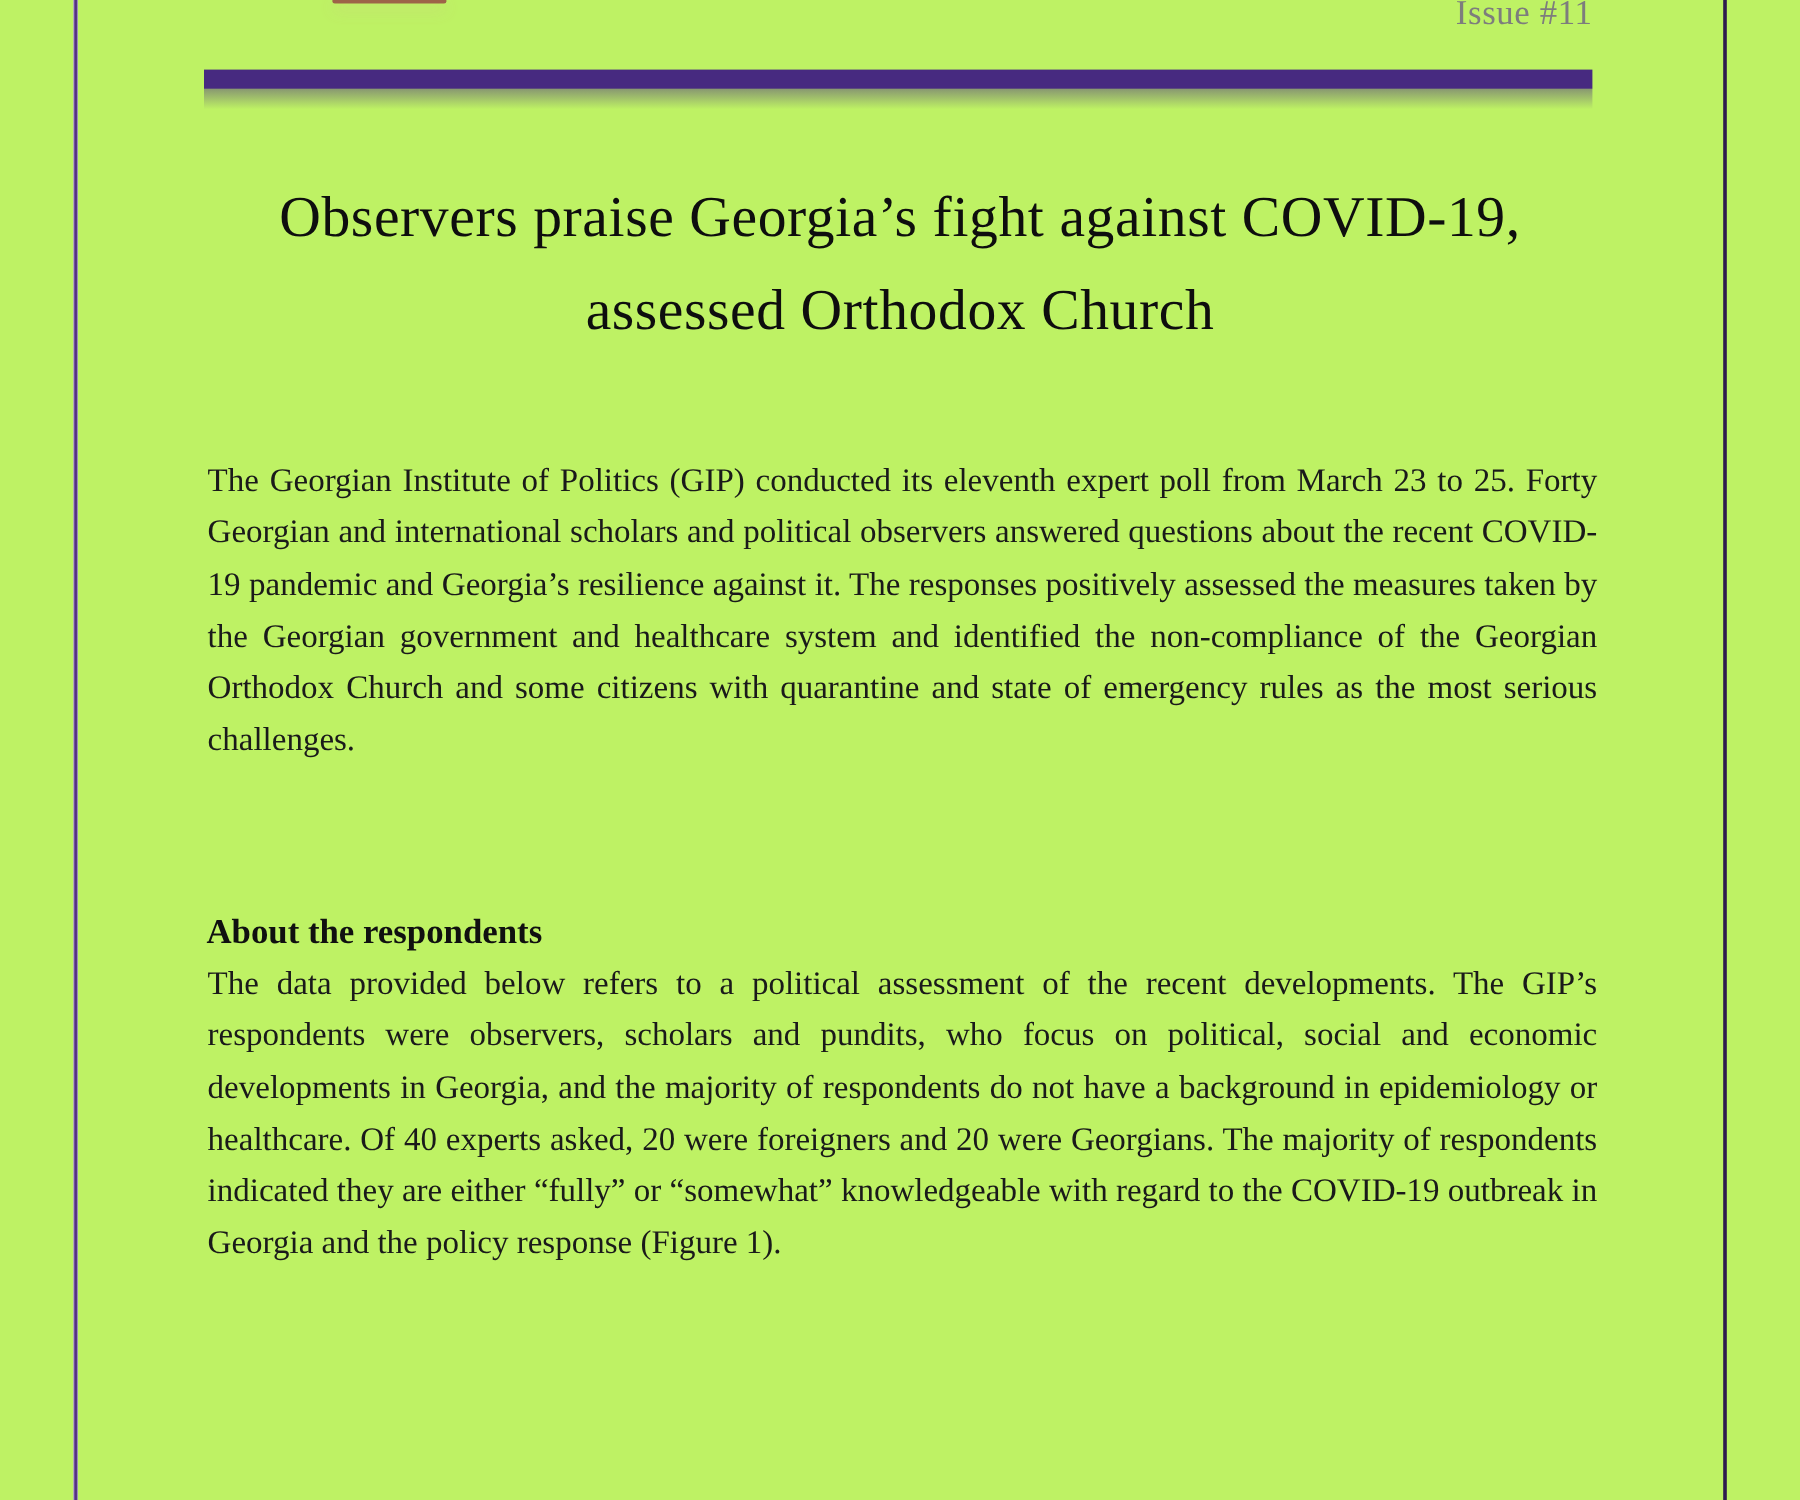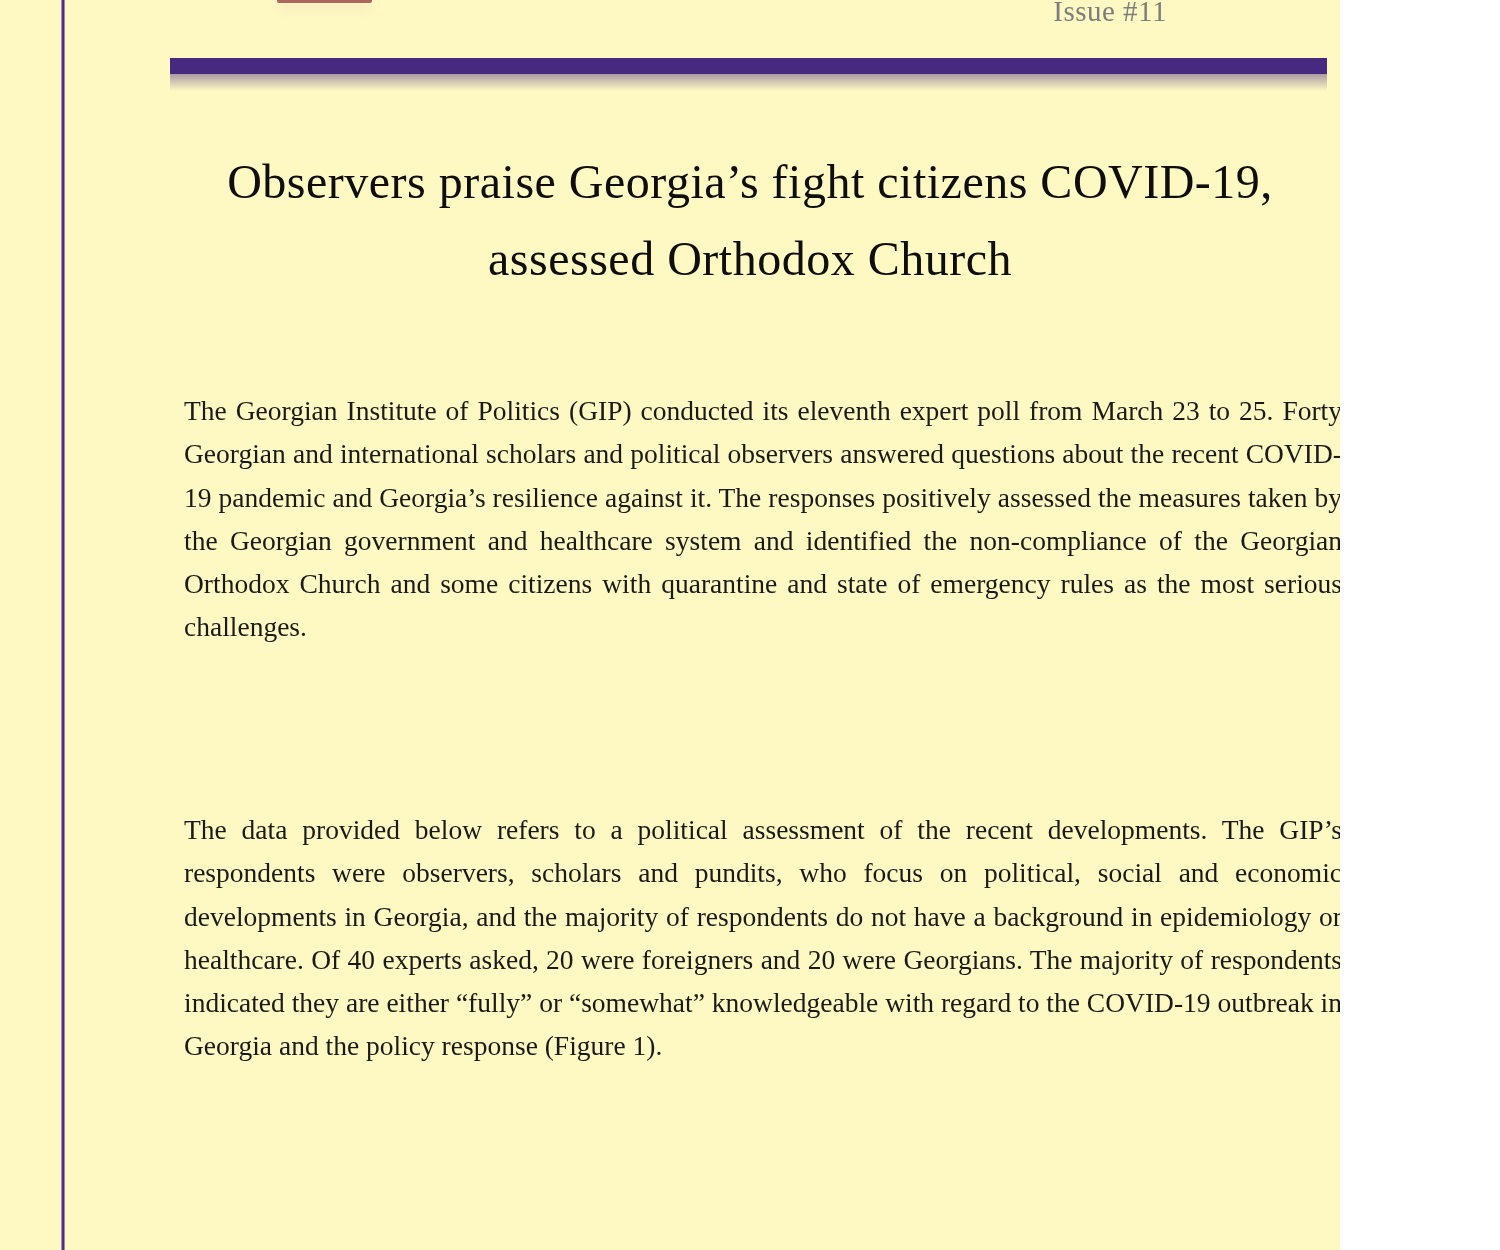--- a/index.html
+++ b/index.html
@@ -1,21 +1,21 @@
 <!DOCTYPE html>
 <html style="--accent: #472a80; --left-rule: #5b348e; --right-rule: #2f1b4e; --issue-gray: #7d7d7d; --logo-maroon: #93343f;"><head>
 <meta charset="utf-8">
 <style>
   html, body { margin: 0; padding: 0; background: #ffffff; }
 
   .page {
     position: relative;
-    width: 1340px;
+    width: 1500px;
     height: 1250px;
-    background: #fef9c3;
+    background: #bef264;
     overflow: hidden;
     font-family: "Liberation Serif", "DejaVu Serif", serif;
   }
 
   .left-rule {
     position: absolute;
     left: 61px; top: 0;
     width: 4px; height: 100%;
     background: linear-gradient(90deg,
       rgba(195,177,220,0.9) 0%,
@@ -74,21 +74,21 @@
     text-align: center;
     color: #0e0e0e;
     letter-spacing: 0.5px;
   }
   .title-line { display: block; }
 
   .body {
     position: absolute;
     left: 172px;
     width: 1158px;
-    margin: 12px;
+    margin: 1px;
     font-size: 27.5px;
     line-height: 43.3px;
     color: #1a1a1a;
     text-align: justify;
     text-justify: inter-word;
   }
   .p1 { top: 377px; }
 
   .subhead {
     position: absolute;
@@ -111,22 +111,23 @@
 
   <div class="logo-remnant"></div>
 
   <div class="issue">Issue #11</div>
 
   <div class="divider">
     <div class="divider-shadow"></div>
   </div>
 
   <h1 class="title">
-    <span class="title-line">Observers praise Georgia’s fight citizens COVID-19,</span>
+    <span class="title-line">Observers praise Georgia’s fight against COVID-19,</span>
     <span class="title-line">assessed Orthodox Church</span>
   </h1>
 
   <p class="body p1">The Georgian Institute of Politics (GIP) conducted its eleventh expert poll from March 23 to 25. Forty Georgian and international scholars and political observers answered questions about the recent COVID-19 pandemic and Georgia’s resilience against it. The responses positively assessed the measures taken by the Georgian government and healthcare system and identified the non-compliance of the Georgian Orthodox Church and some citizens with quarantine and state of emergency rules as the most serious challenges.</p>
 
+  <h2 class="subhead">About the respondents</h2>
 
   <p class="body p2">The data provided below refers to a political assessment of the recent developments. The GIP’s respondents were observers, scholars and pundits, who focus on political, social and economic developments in Georgia, and the majority of respondents do not have a background in epidemiology or healthcare. Of 40 experts asked, 20 were foreigners and 20 were Georgians. The majority of respondents indicated they are either “fully” or “somewhat” knowledgeable with regard to the COVID-19 outbreak in Georgia and the policy response (Figure 1).</p>
 
 </div>
 
 </body></html>

